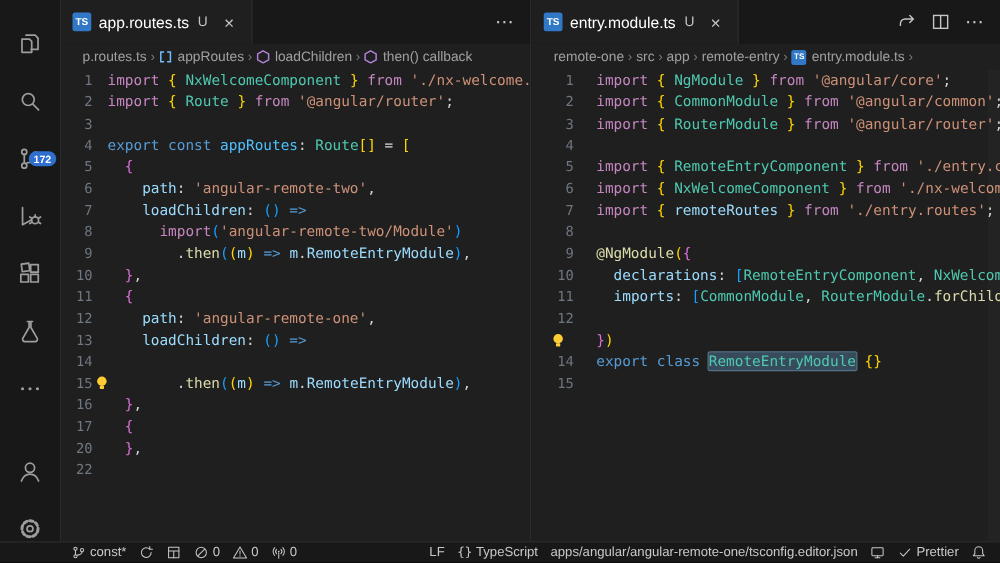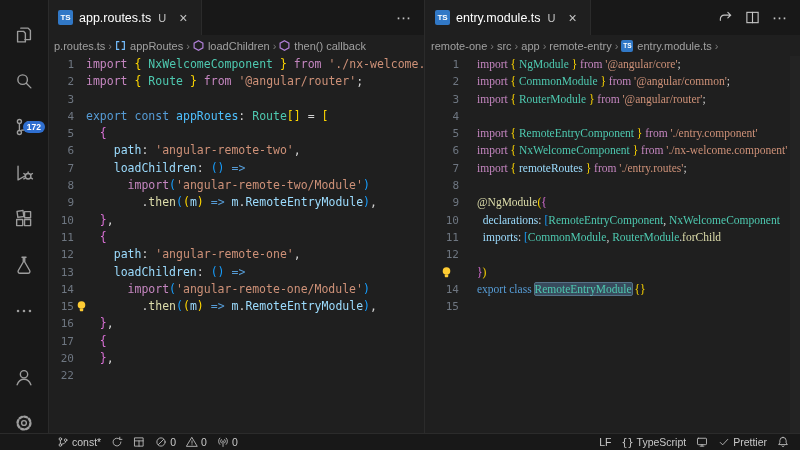--- a/index.html
+++ b/index.html
@@ -24,35 +24,35 @@
   .fticon{width:15px;height:15px;background:var(--tsicon,#3178c6);color:#fff;border-radius:2px;font-size:8px;
           font-weight:bold;display:flex;align-items:center;justify-content:center;flex:none;}
   .tab-mod{color:var(--modified,#c5c5c5);font-size:11px;margin-left:1px;}
   .tab-close{color:#c5c5c5;font-size:14px;margin-left:3px;width:16px;text-align:center;border-radius:3px;}
   .tab-actions{margin-left:auto;display:flex;align-items:center;gap:12px;padding-right:12px;color:#c5c5c5;}
   .tab-actions .tb-act{display:flex;align-items:center;cursor:pointer;}
   .tab-actions svg{width:15px;height:15px;fill:none;stroke:currentColor;stroke-width:1.2;stroke-linecap:round;}
   .glyph-ellipsis{font-size:15px;letter-spacing:1px;line-height:10px;}
   
   .breadcrumb{height:21px;background:#1f1f1f;display:flex;align-items:center;font-size:11px;color:#a0a0a0;
-              padding-left:6px;white-space:nowrap;overflow:hidden;}
+              padding-left:18px;white-space:nowrap;overflow:hidden;}
   .bc-sep{margin:0 3px;color:#7a7a7a;}
   .bc-item{display:inline-flex;align-items:center;gap:4px;cursor:pointer;}
   .bc-icon{display:inline-flex;}
   .bc-icon svg{width:11px;height:11px;display:block;fill:none;stroke-width:1.3;stroke-linecap:round;}
   .fticon-sm{width:12px;height:12px;background:var(--tsicon,#3178c6);color:#fff;border-radius:2px;font-size:6.5px;
              font-weight:bold;display:inline-flex;align-items:center;justify-content:center;}
   
   .code-wrap{flex:1;position:relative;background:#1f1f1f;overflow:hidden;
              font-family:"DejaVu Sans Mono",monospace;font-size:11.5px;}
   .line{display:flex;height:17.3px;line-height:17.3px;white-space:pre;}
   .ln{width:26px;text-align:right;color:#6e7681;font-size:11px;flex:none;}
   .lc{padding-left:12px;}
   .group-right .ln{width:34px;}
-  .group-right .lc{padding-left:18px;font-family:Liberation Serif, serif;}
+  .group-right .lc{padding-left:18px;}
   .word-hl{background:rgba(86,128,168,0.45);outline:1px solid rgba(130,180,220,0.55);border-radius:1px;}
   .bulb{position:absolute;width:20px;height:15px;background:#1f1f1f;display:flex;align-items:center;cursor:pointer;z-index:3;}
   .group-left .bulb{left:27px;}
   .group-right .bulb{left:15px;}
   .bulb svg{width:13px;height:13px;}
   .vscroll{position:absolute;right:0;top:0;bottom:0;width:10px;background:rgba(255,255,255,0.02);}
   
   .statusbar{position:absolute;left:0;right:0;bottom:0;height:16px;background:#181818;border-top:1px solid #2b2b2b;
              display:flex;align-items:center;font-size:10.5px;color:#c8c8c8;z-index:6;}
   .sb-left{display:flex;align-items:center;margin-left:52px;}
@@ -186,21 +186,21 @@
           <div class="line"><span class="ln">4</span><span class="lc"><span style="color: rgb(86, 156, 214);">export</span><span style="color: rgb(212, 212, 212);"> </span><span style="color: rgb(86, 156, 214);">const</span><span style="color: rgb(212, 212, 212);"> </span><span style="color: rgb(79, 193, 255);">appRoutes</span><span style="color: rgb(212, 212, 212);">: </span><span style="color: rgb(78, 201, 176);">Route</span><span style="color: rgb(255, 215, 0);">[]</span><span style="color: rgb(212, 212, 212);"> = </span><span style="color: rgb(255, 215, 0);">[</span></span></div>
           <div class="line"><span class="ln">5</span><span class="lc"><span style="color: rgb(212, 212, 212);">  </span><span style="color: rgb(218, 112, 214);">{</span></span></div>
           <div class="line"><span class="ln">6</span><span class="lc"><span style="color: rgb(212, 212, 212);">    </span><span style="color: rgb(156, 220, 254);">path</span><span style="color: rgb(212, 212, 212);">: </span><span style="color: rgb(206, 145, 120);">'angular-remote-two'</span><span style="color: rgb(212, 212, 212);">,</span></span></div>
           <div class="line"><span class="ln">7</span><span class="lc"><span style="color: rgb(212, 212, 212);">    </span><span style="color: rgb(156, 220, 254);">loadChildren</span><span style="color: rgb(212, 212, 212);">: </span><span style="color: rgb(23, 159, 255);">()</span><span style="color: rgb(212, 212, 212);"> </span><span style="color: rgb(86, 156, 214);">=&gt;</span></span></div>
           <div class="line"><span class="ln">8</span><span class="lc"><span style="color: rgb(212, 212, 212);">      </span><span style="color: rgb(197, 134, 192);">import</span><span style="color: rgb(23, 159, 255);">(</span><span style="color: rgb(206, 145, 120);">'angular-remote-two/Module'</span><span style="color: rgb(23, 159, 255);">)</span></span></div>
           <div class="line"><span class="ln">9</span><span class="lc"><span style="color: rgb(212, 212, 212);">        .</span><span style="color: rgb(220, 220, 170);">then</span><span style="color: rgb(23, 159, 255);">(</span><span style="color: rgb(255, 215, 0);">(</span><span style="color: rgb(156, 220, 254);">m</span><span style="color: rgb(255, 215, 0);">)</span><span style="color: rgb(212, 212, 212);"> </span><span style="color: rgb(86, 156, 214);">=&gt;</span><span style="color: rgb(212, 212, 212);"> </span><span style="color: rgb(156, 220, 254);">m</span><span style="color: rgb(212, 212, 212);">.</span><span style="color: rgb(156, 220, 254);">RemoteEntryModule</span><span style="color: rgb(23, 159, 255);">)</span><span style="color: rgb(212, 212, 212);">,</span></span></div>
           <div class="line"><span class="ln">10</span><span class="lc"><span style="color: rgb(212, 212, 212);">  </span><span style="color: rgb(218, 112, 214);">}</span><span style="color: rgb(212, 212, 212);">,</span></span></div>
           <div class="line"><span class="ln">11</span><span class="lc"><span style="color: rgb(212, 212, 212);">  </span><span style="color: rgb(218, 112, 214);">{</span></span></div>
           <div class="line"><span class="ln">12</span><span class="lc"><span style="color: rgb(212, 212, 212);">    </span><span style="color: rgb(156, 220, 254);">path</span><span style="color: rgb(212, 212, 212);">: </span><span style="color: rgb(206, 145, 120);">'angular-remote-one'</span><span style="color: rgb(212, 212, 212);">,</span></span></div>
           <div class="line"><span class="ln">13</span><span class="lc"><span style="color: rgb(212, 212, 212);">    </span><span style="color: rgb(156, 220, 254);">loadChildren</span><span style="color: rgb(212, 212, 212);">: </span><span style="color: rgb(23, 159, 255);">()</span><span style="color: rgb(212, 212, 212);"> </span><span style="color: rgb(86, 156, 214);">=&gt;</span></span></div>
-          <div class="line"><span class="ln">14</span><span class="lc"><span style="color: rgb(212, 212, 212);">      </span><span style="color: rgb(197, 134, 192);">import</span><span style="color: rgb(23, 159, 255);">(</span><span style="color: rgb(206, 145, 120);">'angular-remote-one/Module'</span><span style="color: rgb(23, 159, 255);">)</span></span></div>
+          <div class="line"><span class="ln">14</span></div>
           <div class="line"><span class="ln">15</span><span class="lc"><span style="color: rgb(212, 212, 212);">        .</span><span style="color: rgb(220, 220, 170);">then</span><span style="color: rgb(23, 159, 255);">(</span><span style="color: rgb(255, 215, 0);">(</span><span style="color: rgb(156, 220, 254);">m</span><span style="color: rgb(255, 215, 0);">)</span><span style="color: rgb(212, 212, 212);"> </span><span style="color: rgb(86, 156, 214);">=&gt;</span><span style="color: rgb(212, 212, 212);"> </span><span style="color: rgb(156, 220, 254);">m</span><span style="color: rgb(212, 212, 212);">.</span><span style="color: rgb(156, 220, 254);">RemoteEntryModule</span><span style="color: rgb(23, 159, 255);">)</span><span style="color: rgb(212, 212, 212);">,</span></span></div>
           <div class="line"><span class="ln">16</span><span class="lc"><span style="color: rgb(212, 212, 212);">  </span><span style="color: rgb(218, 112, 214);">}</span><span style="color: rgb(212, 212, 212);">,</span></span></div>
           <div class="line"><span class="ln">17</span><span class="lc"><span style="color: rgb(212, 212, 212);">  </span><span style="color: rgb(218, 112, 214);">{</span></span></div>
           <div class="line"><span class="ln">20</span><span class="lc"><span style="color: rgb(212, 212, 212);">  </span><span style="color: rgb(218, 112, 214);">}</span><span style="color: rgb(212, 212, 212);">,</span></span></div>
           <div class="line"><span class="ln">22</span><span class="lc"></span></div>
           <div class="bulb" style="top: 243.2px;">
             <svg viewBox="0 0 13 13">
               <circle cx="6.5" cy="5" r="3.8" fill="var(--bulb,#fc3)"></circle>
               <rect x="4.8" y="8.6" width="3.4" height="2.6" rx="0.6" fill="var(--bulb,#fc3)"></rect>
             </svg>
@@ -342,20 +342,23 @@
       </div>
     <div class="sb-right" id="sb-right">
         <span class="sb-item">
           <span>LF</span>
         </span>
         <span class="sb-item">
           <span class="sb-braces">{}</span>
           <span>TypeScript</span>
         </span>
         <span class="sb-item">
+          <span>apps/angular/angular-remote-one/tsconfig.editor.json</span>
+        </span>
+        <span class="sb-item">
           <span class="sb-ic" style="display: inline-flex;">
             <svg viewBox="0 0 16 16">
               <rect x="2" y="3" width="12" height="8.5" rx="1"></rect>
               <path d="M8 11.5v2M5.5 13.5h5"></path>
             </svg>
           </span>
         </span>
         <span class="sb-item">
           <span class="sb-ic" style="display: inline-flex;">
             <svg viewBox="0 0 16 16">

